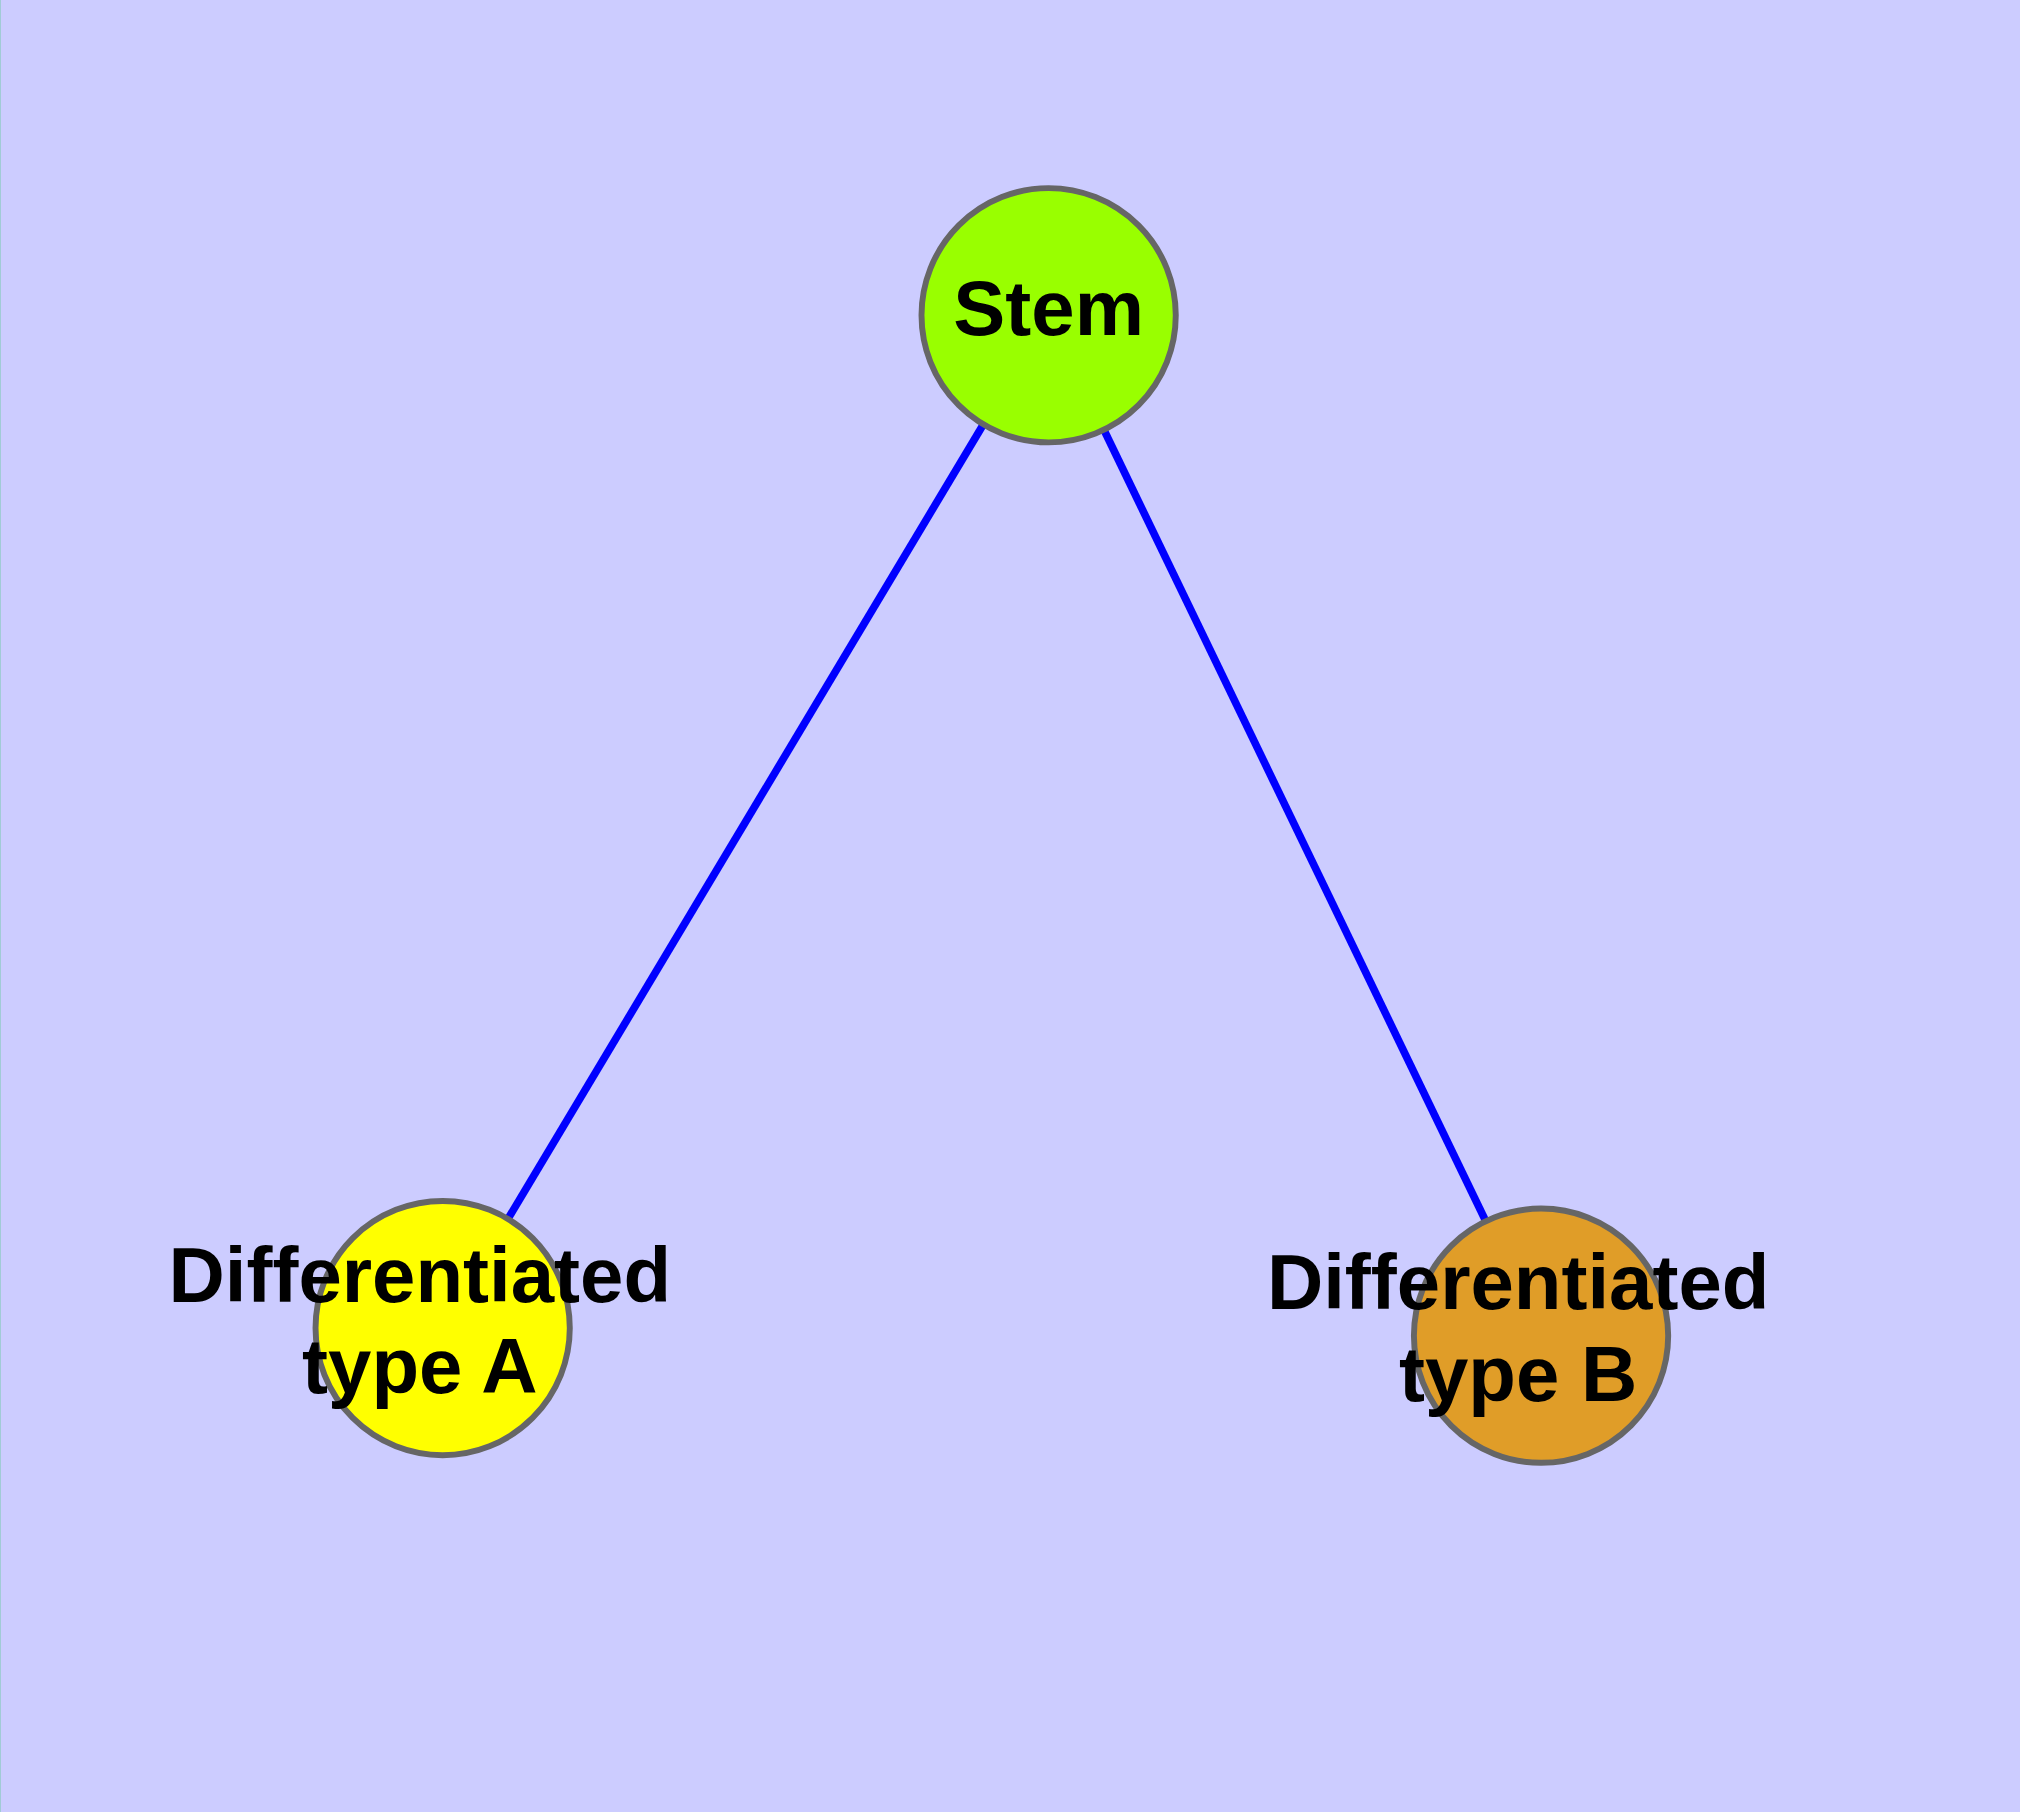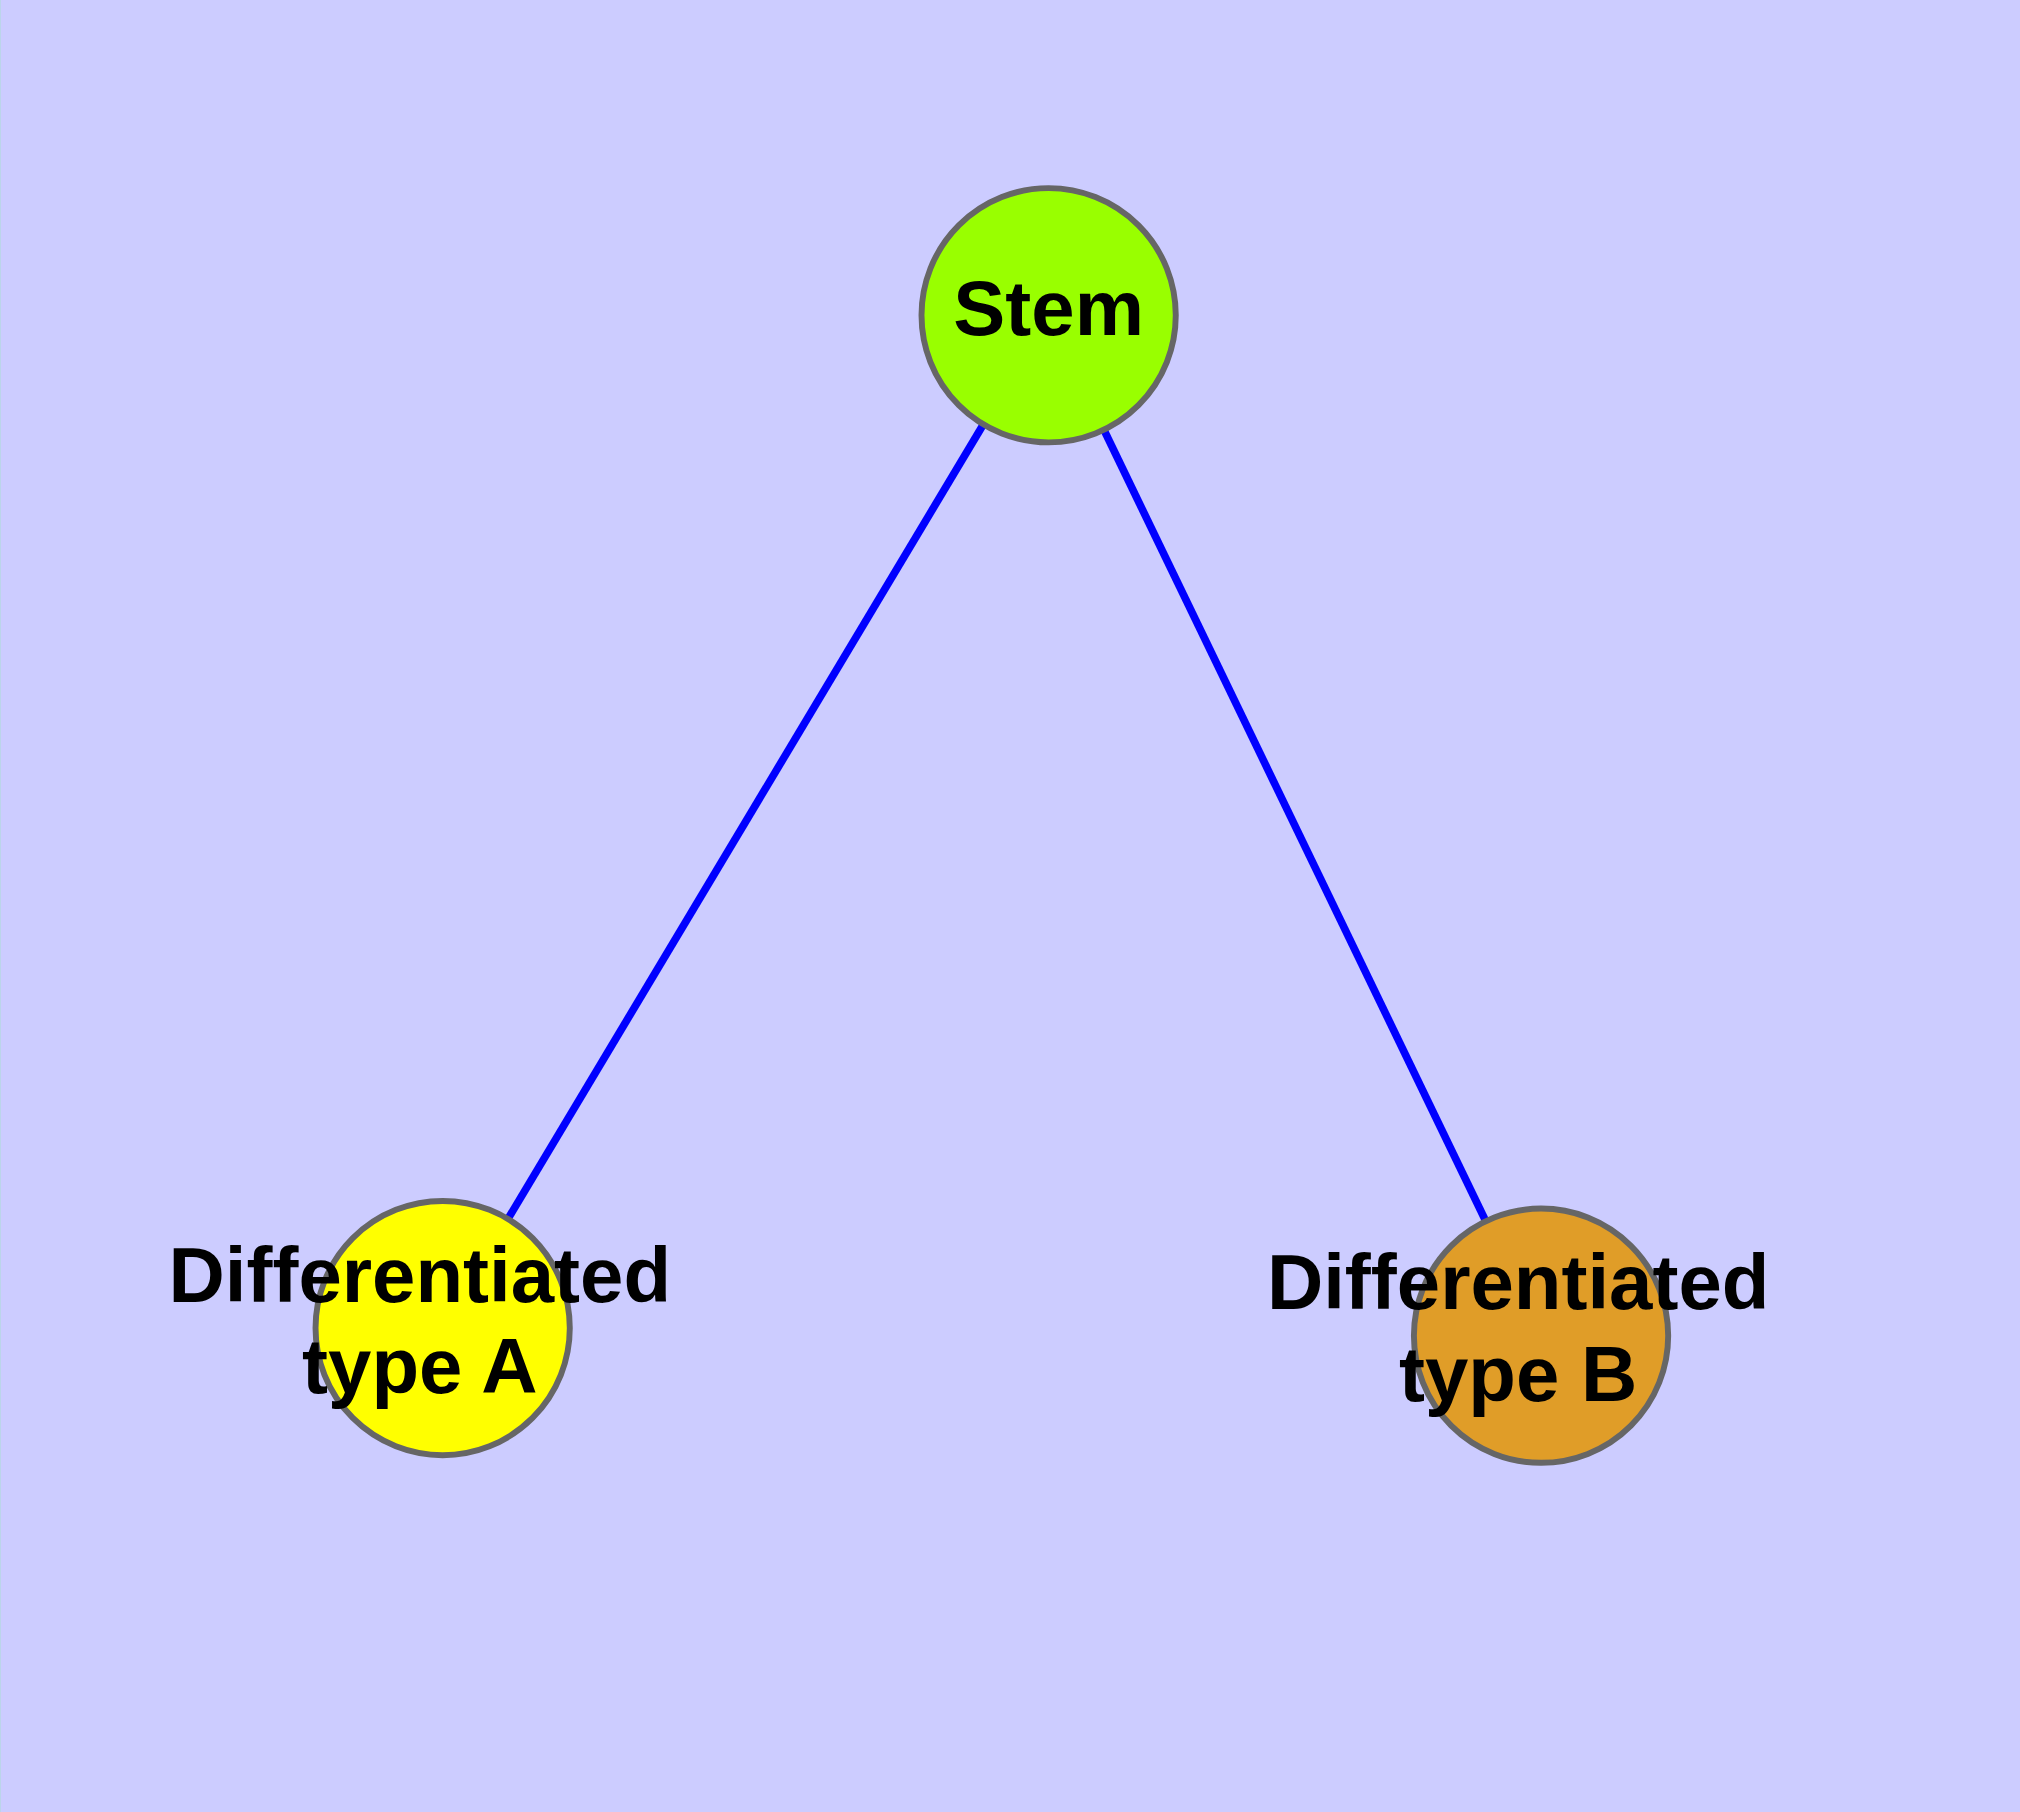--- a/index.html
+++ b/index.html
@@ -4,21 +4,21 @@
 <style>
   html, body {
     margin: 0;
     padding: 0;
     background: #ccccff;
   }
   #canvas {
     position: relative;
     width: 2021px;
     height: 1812px;
-    background: #86efac;
+    background: #22c55e;
     overflow: hidden;
     font-family: "Liberation Sans", sans-serif;
   }
   #graph-svg {
     position: absolute;
     left: 0;
     top: 0;
     width: 2021px;
     height: 1812px;
     display: block;

